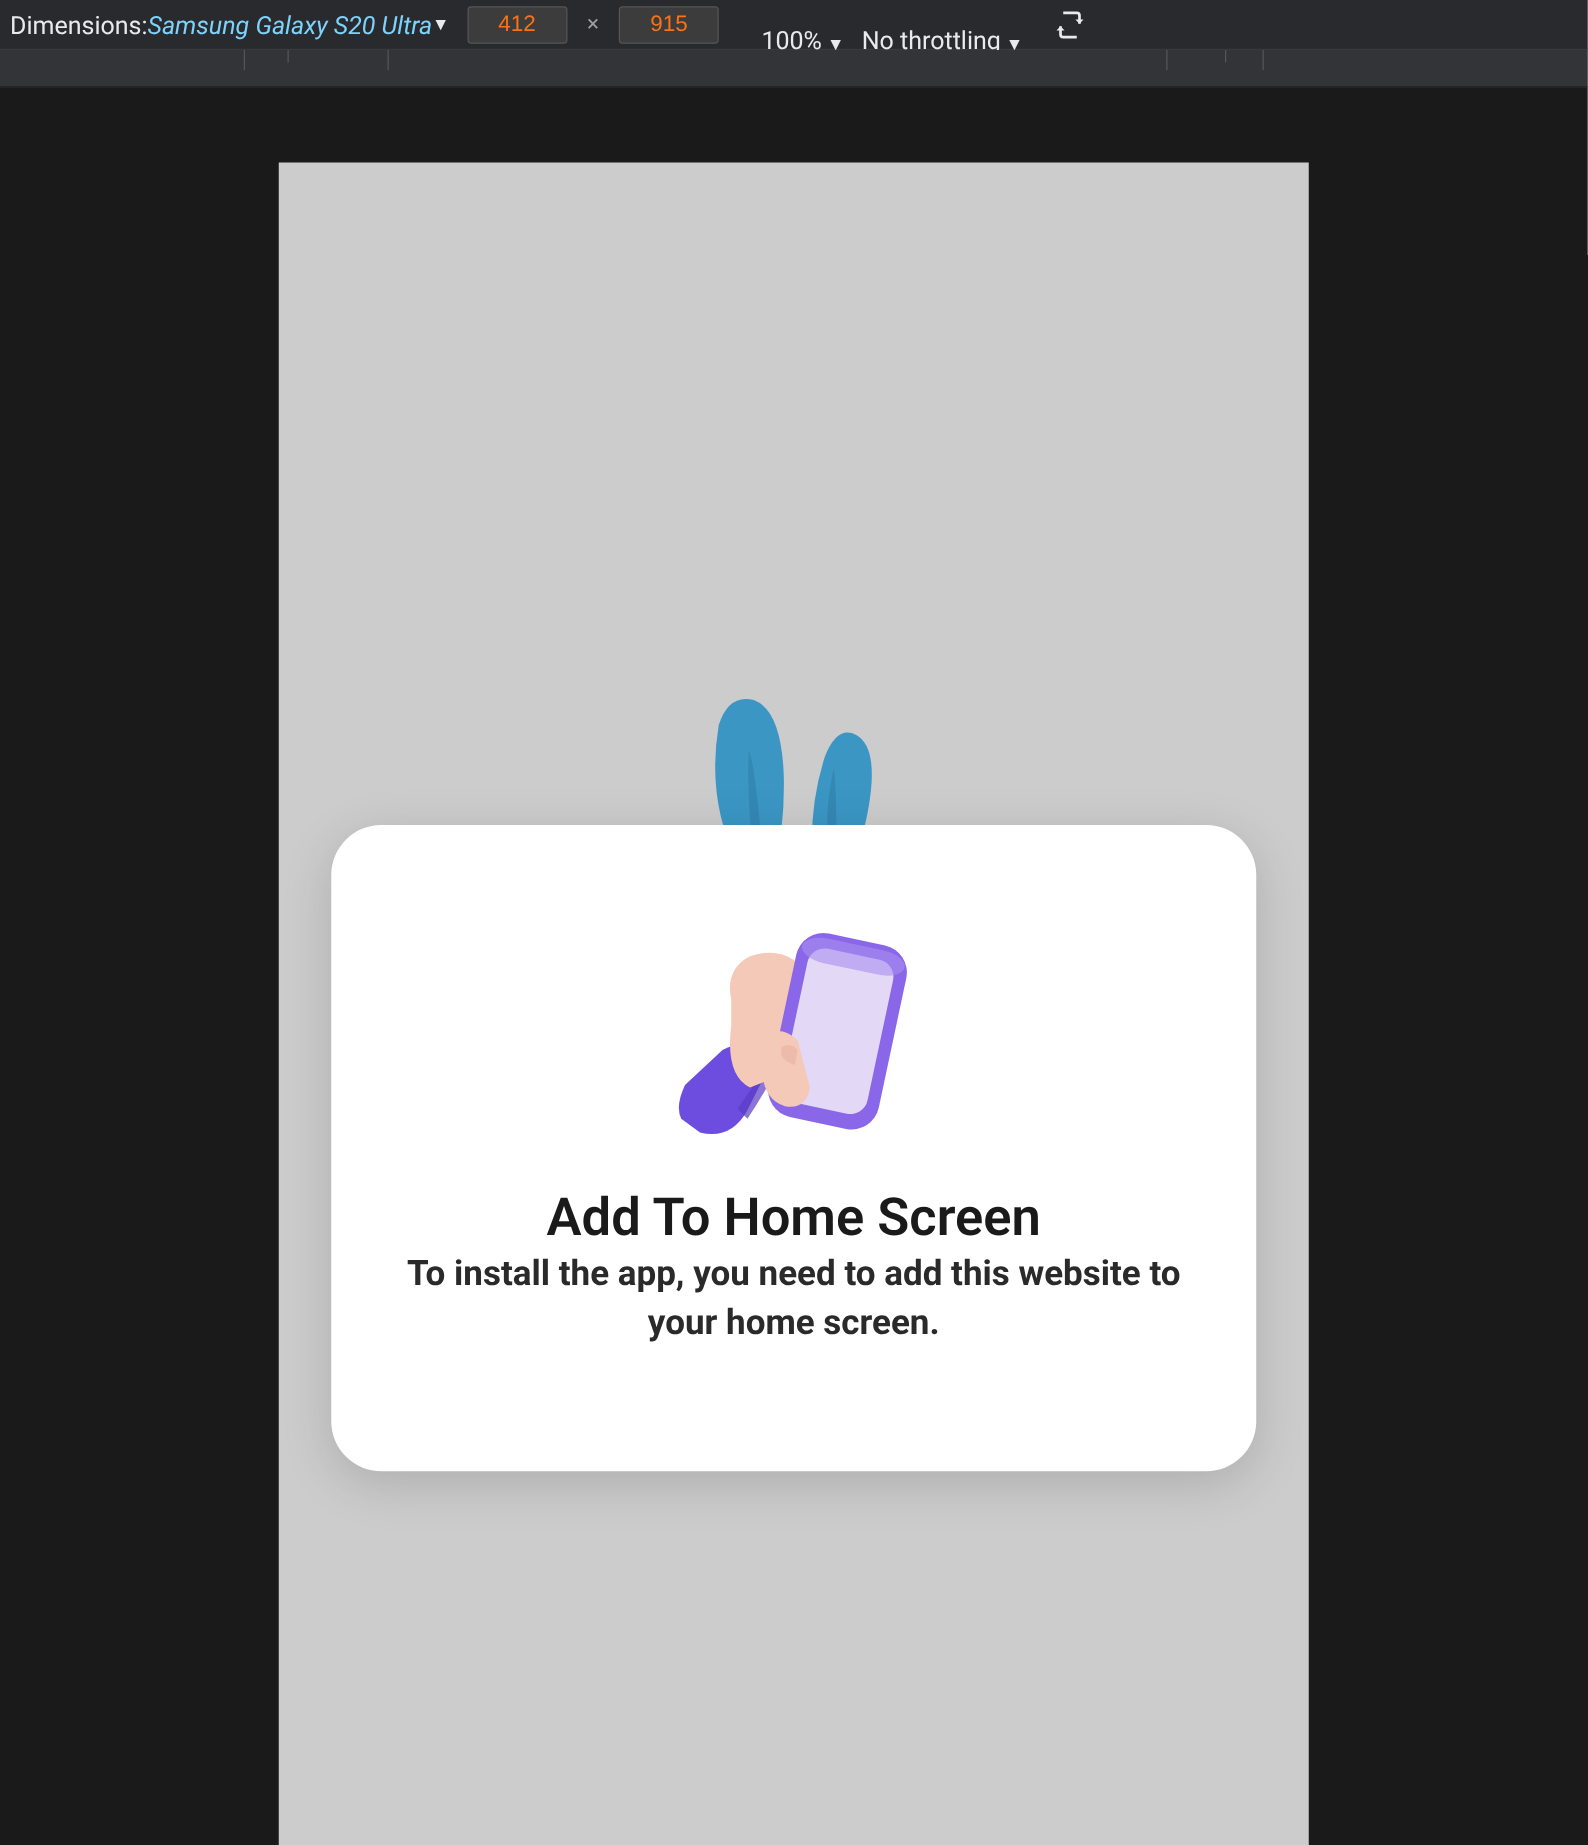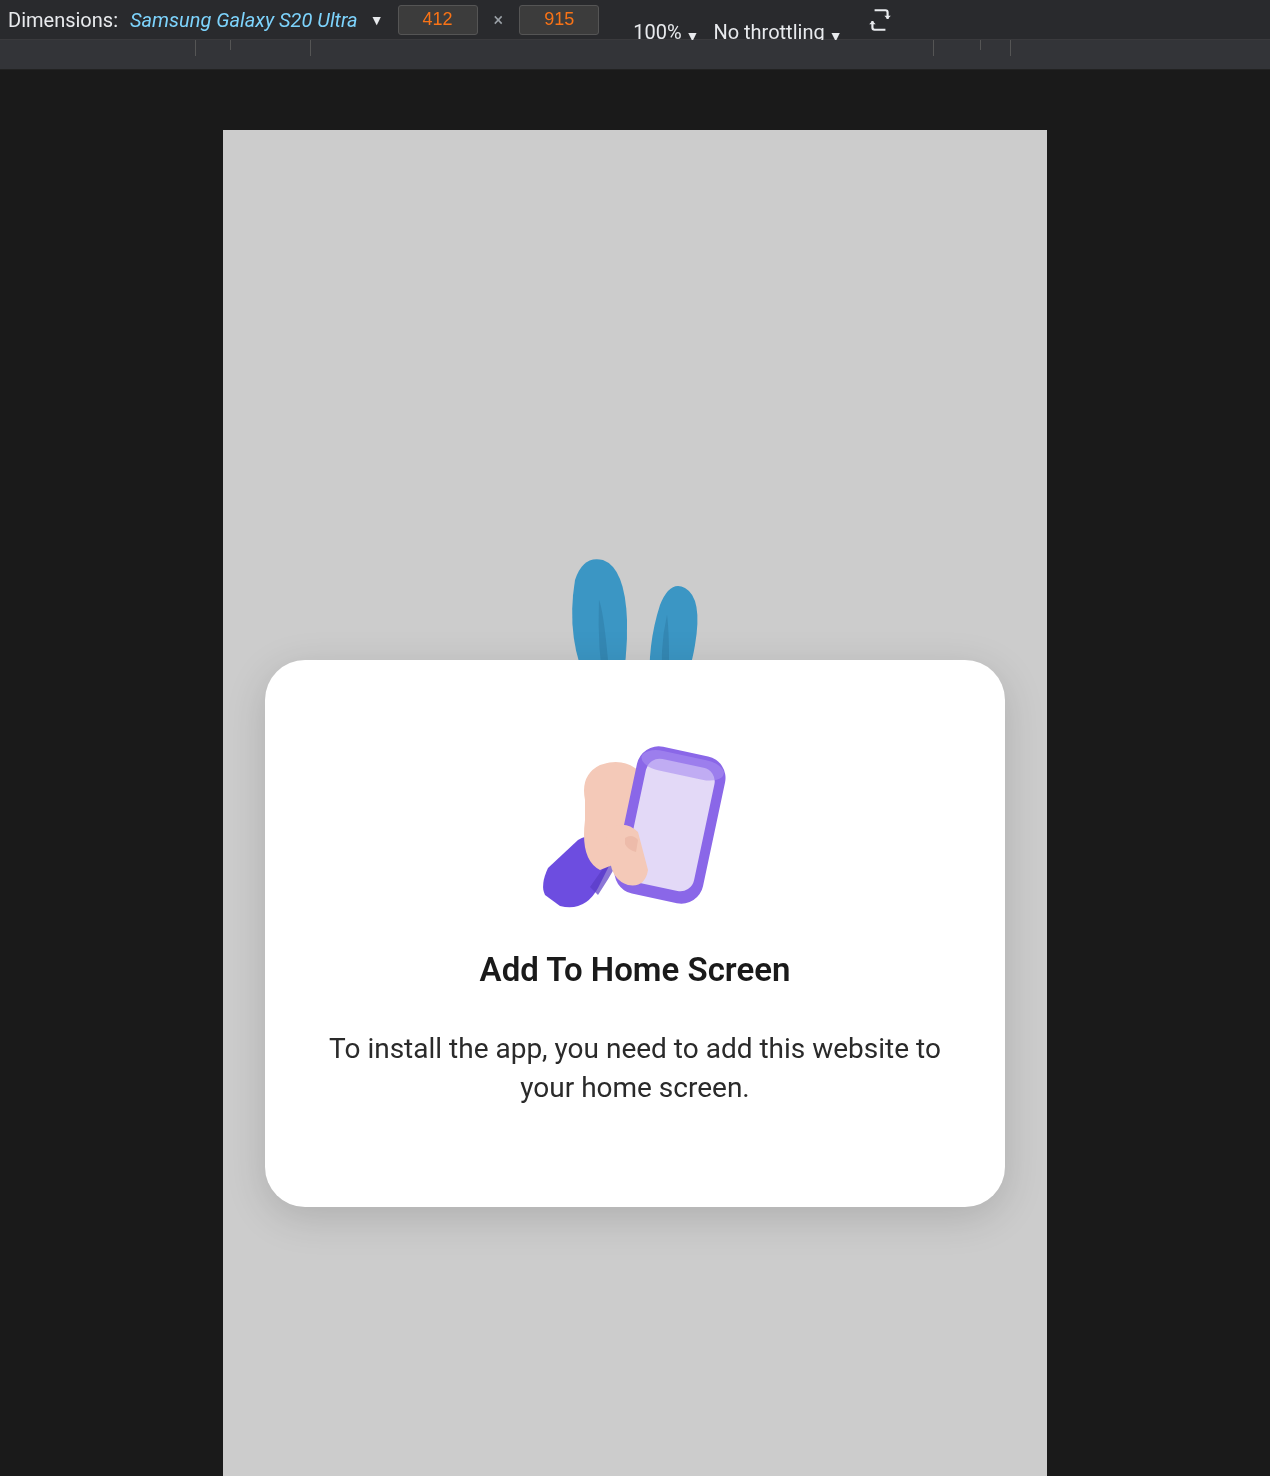--- a/index.html
+++ b/index.html
@@ -25,21 +25,21 @@
       border-bottom: 1px solid #3a3a3d;
       padding: 0 8px;
       gap: 14px;
       color: #e8eaed;
       font-size: 20px;
     }
     
     .dimensions-group {
       display: flex;
       align-items: center;
-      gap: 12px;
+      gap: 0;
       cursor: pointer;
     }
     
     .dimensions-label {
       color: #e8eaed;
     }
     
     .device-name {
       color: #7dd3fc;
       font-style: italic;
@@ -139,31 +139,31 @@
       box-shadow: 0 10px 40px rgba(0,0,0,0.15);
     }
     
     .modal-icon {
       display: flex;
       justify-content: center;
       margin-bottom: 30px;
     }
     
     .modal-title {
-      font-size: 33px;
+      font-size: 42px;
       font-weight: 600;
       color: #1a1a1a;
-      margin-bottom: 40px;
     }
     
     .modal-text {
       font-size: 28px;
       line-height: 1.4;
       color: #2a2a2a;
       margin-bottom: 30px;
+      font-weight: bold;
     }
     
     .modal-text2 {
       font-size: 28px;
       line-height: 1.4;
       color: #2a2a2a;
     }
     
     .modal-text2 .bold {
       font-weight: 700;

